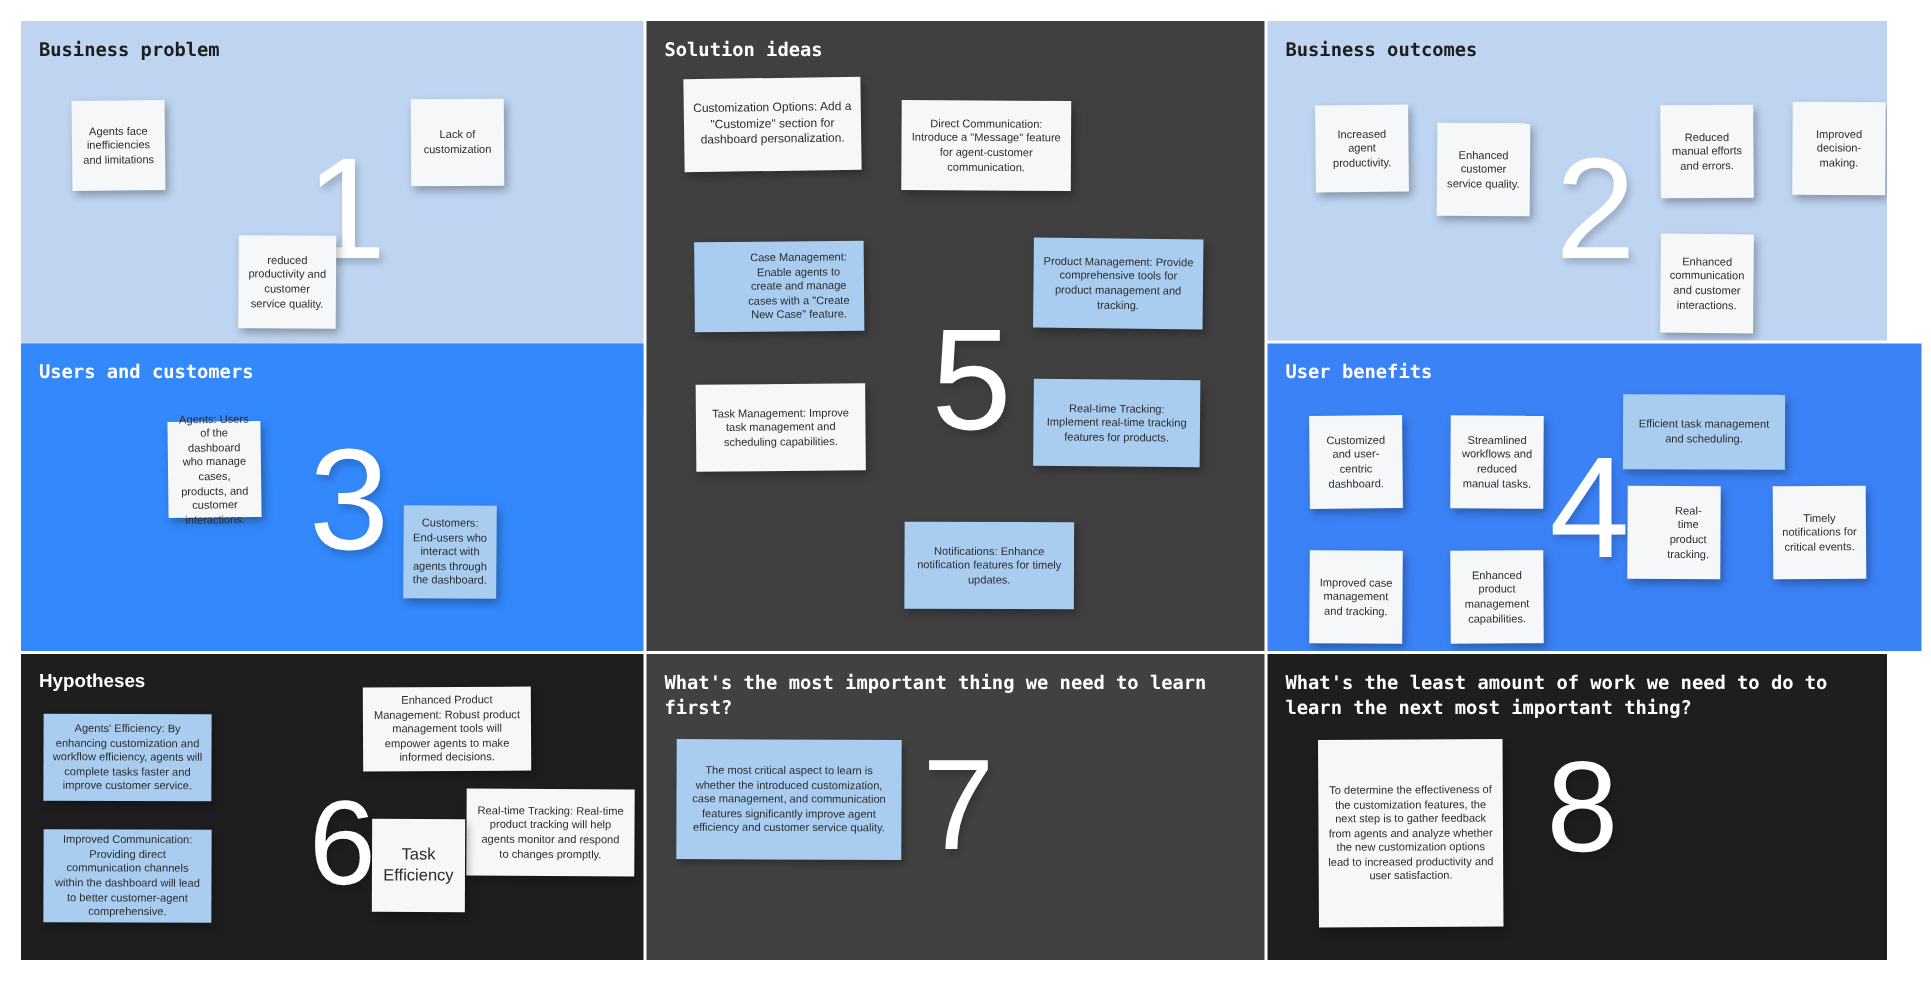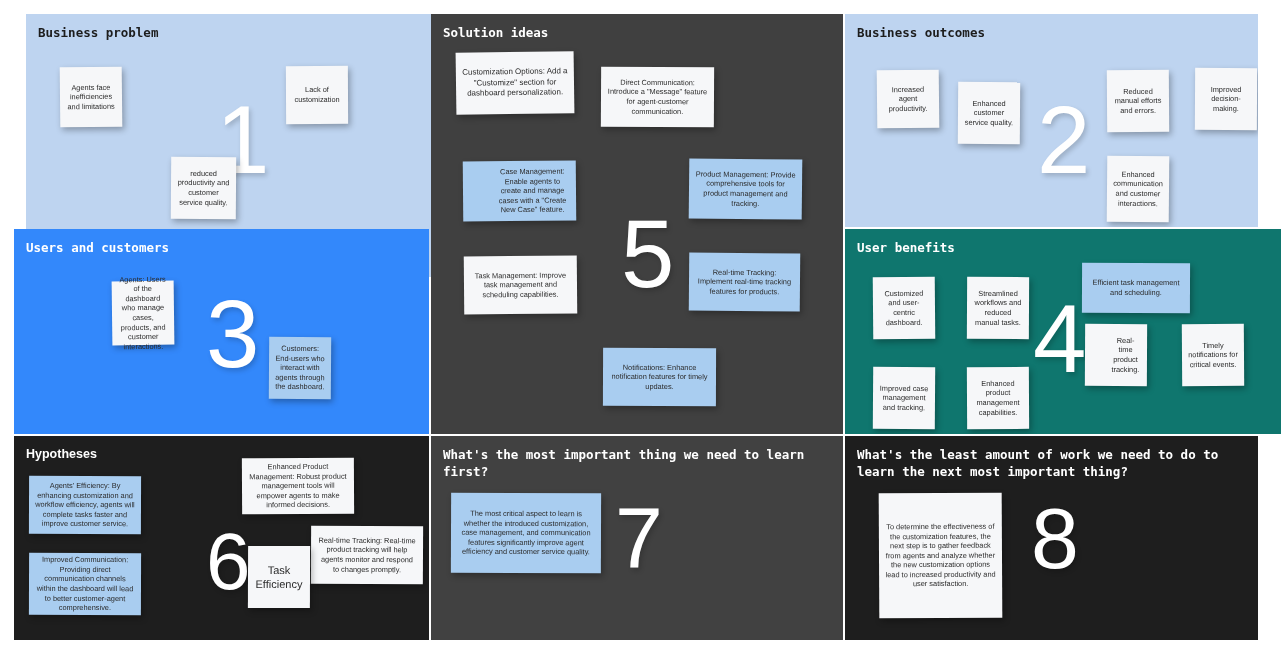--- a/index.html
+++ b/index.html
@@ -63,21 +63,21 @@
   .n-white { background: #f6f7f9; }
   .n-blue  { background: #a9cdf0; }
   .n-big   { font-size: 11px; line-height: 14px; }
   .n-med   { font-size: 8px; line-height: 10.4px; }
 </style>
 </head>
 <body>
 
 <div id="board">
 
-  <div class="panel" style="left:12px; top:0px; width:415px; height:263px; background:#bed4f0;padding-left:43px;">
+  <div class="panel" style="left:0px; top:0px; width:415px; height:263px; background:#bed4f0;padding-left:43px;">
     <div class="panel-title t-dark">Business problem</div>
     <div class="bignum" style="left:190px; top:78px; font-size:96px;">1</div>
 
     <div class="note n-white" style="left:34px; top:53px; width:62px; height:60px; transform:rotate(-0.6deg);">
       <span>Agents face inefficiencies and limitations</span>
     </div>
     <div class="note n-white" style="left:145px; top:143px; width:65px; height:62px; transform:rotate(0.4deg);">
       <span>reduced productivity and customer service quality.</span>
     </div>
     <div class="note n-white" style="left:260px; top:52px; width:62px; height:58px; transform:rotate(-0.3deg);">
@@ -138,21 +138,21 @@
     <div class="bignum" style="left:192px; top:57px; font-size:96px;">3</div>
 
     <div class="note n-white" style="left:98px; top:52px; width:62px; height:64px; transform:rotate(-0.7deg);">
       <span>Agents: Users of the dashboard who manage cases, products, and customer interactions.</span>
     </div>
     <div class="note n-blue" style="left:255px; top:108px; width:62px; height:62px; transform:rotate(0.4deg);">
       <span>Customers: End-users who interact with agents through the dashboard.</span>
     </div>
   </div>
 
-  <div class="panel" style="left:831px; top:215px; width:436px; height:205px; background:#0f766e;">
+  <div class="panel" style="left:831px; top:215px; width:436px; height:205px; background:#3b82f6;">
     <div class="panel-title t-light">User benefits</div>
     <div class="bignum" style="left:188px; top:62px; font-size:96px;">4</div>
 
     <div class="note n-white" style="left:28px; top:48px; width:62px; height:62px; transform:rotate(-0.5deg);">
       <span>Customized and user-centric dashboard.</span>
     </div>
     <div class="note n-white" style="left:122px; top:48px; width:62px; height:62px; transform:rotate(0.3deg);">
       <span>Streamlined workflows and reduced manual tasks.</span>
     </div>
     <div class="note n-blue" style="left:237px; top:34px; width:108px; height:50px; transform:rotate(0.2deg);justify-content:flex-end;">

